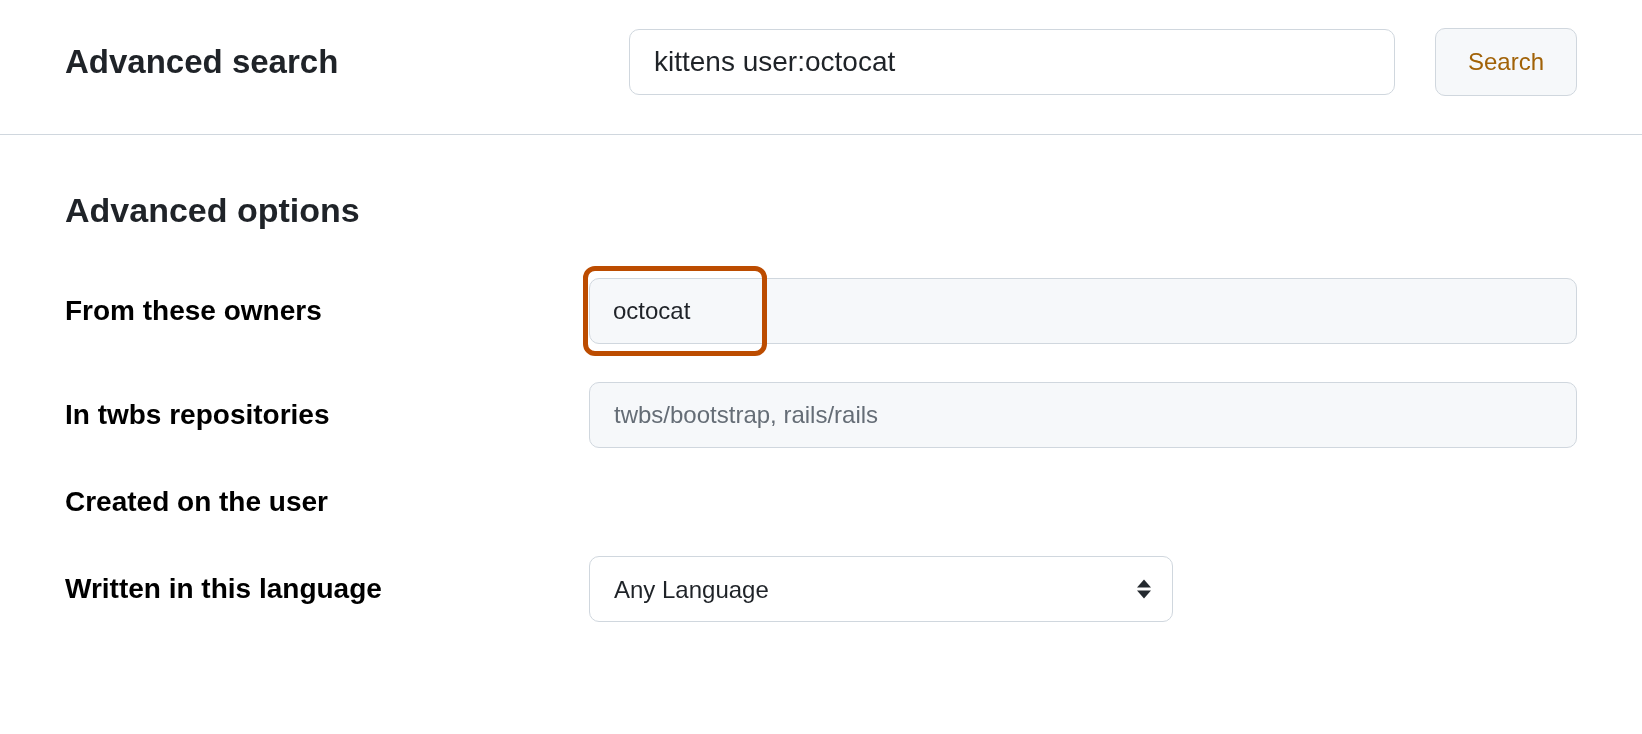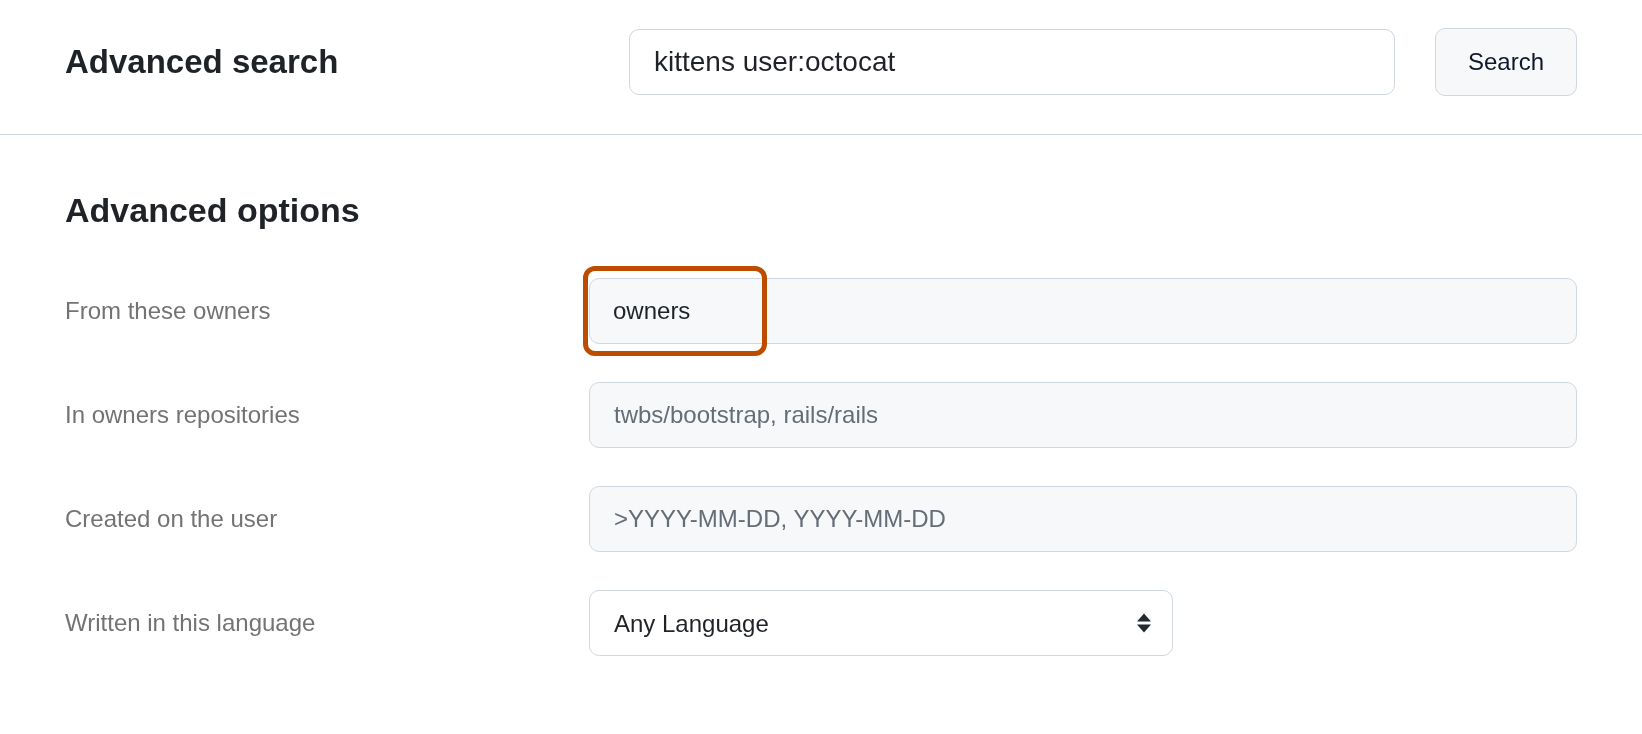--- a/index.html
+++ b/index.html
@@ -41,21 +41,21 @@
       outline: none;
     }
     .search-input-main::placeholder {
       color: #656d76;
     }
     .search-button {
       height: 68px;
       padding: 0 32px;
       font-size: 24px;
       font-weight: 500;
-      color: #0f172a;
+      color: #a16207;
       background: #f6f8fa;
       border: 1px solid #d0d7de;
       border-radius: 10px;
       cursor: pointer;
     }
     .options-section {
       padding: 56px 65px 40px 65px;
     }
     .section-title {
       font-size: 34px;
@@ -63,23 +63,23 @@
       color: #1f2328;
       margin-bottom: 48px;
     }
     .form-row {
       display: flex;
       align-items: center;
       margin-bottom: 38px;
     }
     .form-label {
       width: 524px;
-      font-size: 24px;
-      font-weight: 400;
-      color: #737373;
+      font-size: 28px;
+      font-weight: 700;
+      color: #000000;
       flex: 0 0 auto;
     }
     .form-field {
       flex: 1;
     }
     .text-input {
       width: 100%;
       height: 66px;
       padding: 0 24px;
       font-size: 24px;
@@ -186,37 +186,34 @@
     <button class="search-button">Search</button>
   </div>
 
   <div class="options-section">
     <h2 class="section-title">Advanced options</h2>
 
     <div class="form-row">
       <label class="form-label">From these owners</label>
       <div class="owners-field-wrap form-field">
         <input type="text" class="owners-input" placeholder="" style="">
-        <span class="owners-value">owners</span>
+        <span class="owners-value">octocat</span>
         <div class="owners-highlight"></div>
       </div>
     </div>
 
     <div class="form-row">
-      <label class="form-label">In owners repositories</label>
+      <label class="form-label">In twbs repositories</label>
       <div class="form-field">
         <input type="text" class="text-input" placeholder="twbs/bootstrap, rails/rails" style="">
       </div>
     </div>
 
     <div class="form-row">
       <label class="form-label">Created on the user</label>
-      <div class="form-field">
-        <input type="text" class="text-input" placeholder="&gt;YYYY-MM-DD, YYYY-MM-DD" style="">
-      </div>
     </div>
 
     <div class="form-row">
       <label class="form-label">Written in this language</label>
       <div class="form-field">
         <div class="select-wrap">
           <select class="select-input">
             <option>Any Language</option>
           </select>
           <span class="select-caret">

